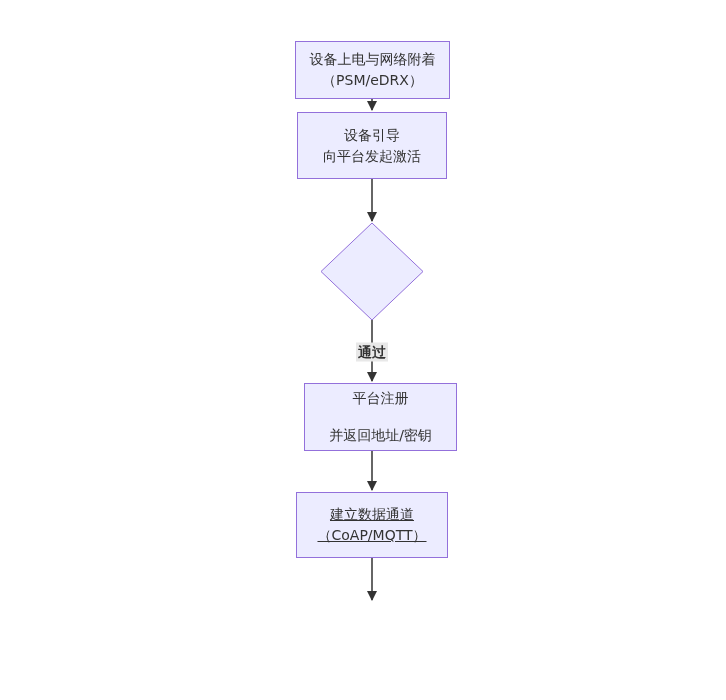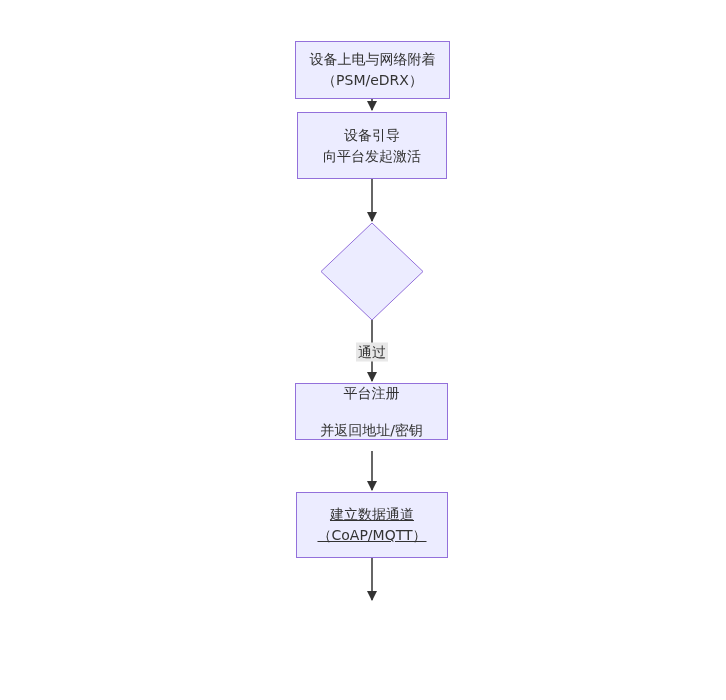--- a/index.html
+++ b/index.html
@@ -63,20 +63,21 @@
   .edge-label {
     position: absolute;
     z-index: 2;
     transform: translate(-50%, -50%);
     background: var(--edge-label-bg);
     color: var(--text-color);
     font-size: 14px;
     line-height: 17px;
     padding: 1px 2px;
     white-space: nowrap;
+    font-weight: bold;
   }
 </style>
 </head>
 <body>
 
 <div class="canvas">
 
   <svg class="connector-layer" width="726" height="700">
     <defs>
       <marker id="arrow" viewBox="0 0 10 10" refX="9" refY="5" markerWidth="7" markerHeight="7" orient="auto-start-reverse">
@@ -99,21 +100,21 @@
   </div>
 
   <div class="node rect" style="left:297px; top:112px; width:150px; height:67px;">
     <span>设备引导</span>
     <span>向平台发起激活</span>
   </div>
 
 
   <div class="edge-label" style="left:372px; top:352px;">通过</div>
 
-  <div class="node rect" style="left:295px; top:383px; width:153px; height:57px;gap:16px;">
+  <div class="node rect" style="left:304px; top:383px; width:153px; height:68px;gap:16px;">
     <span>平台注册</span>
     <span>并返回地址/密钥</span>
   </div>
 
   <div class="node rect" style="left:296px; top:492px; width:152px; height:66px;text-decoration:underline;">
     <span>建立数据通道</span>
     <span>（CoAP/MQTT）</span>
   </div>
 
 

